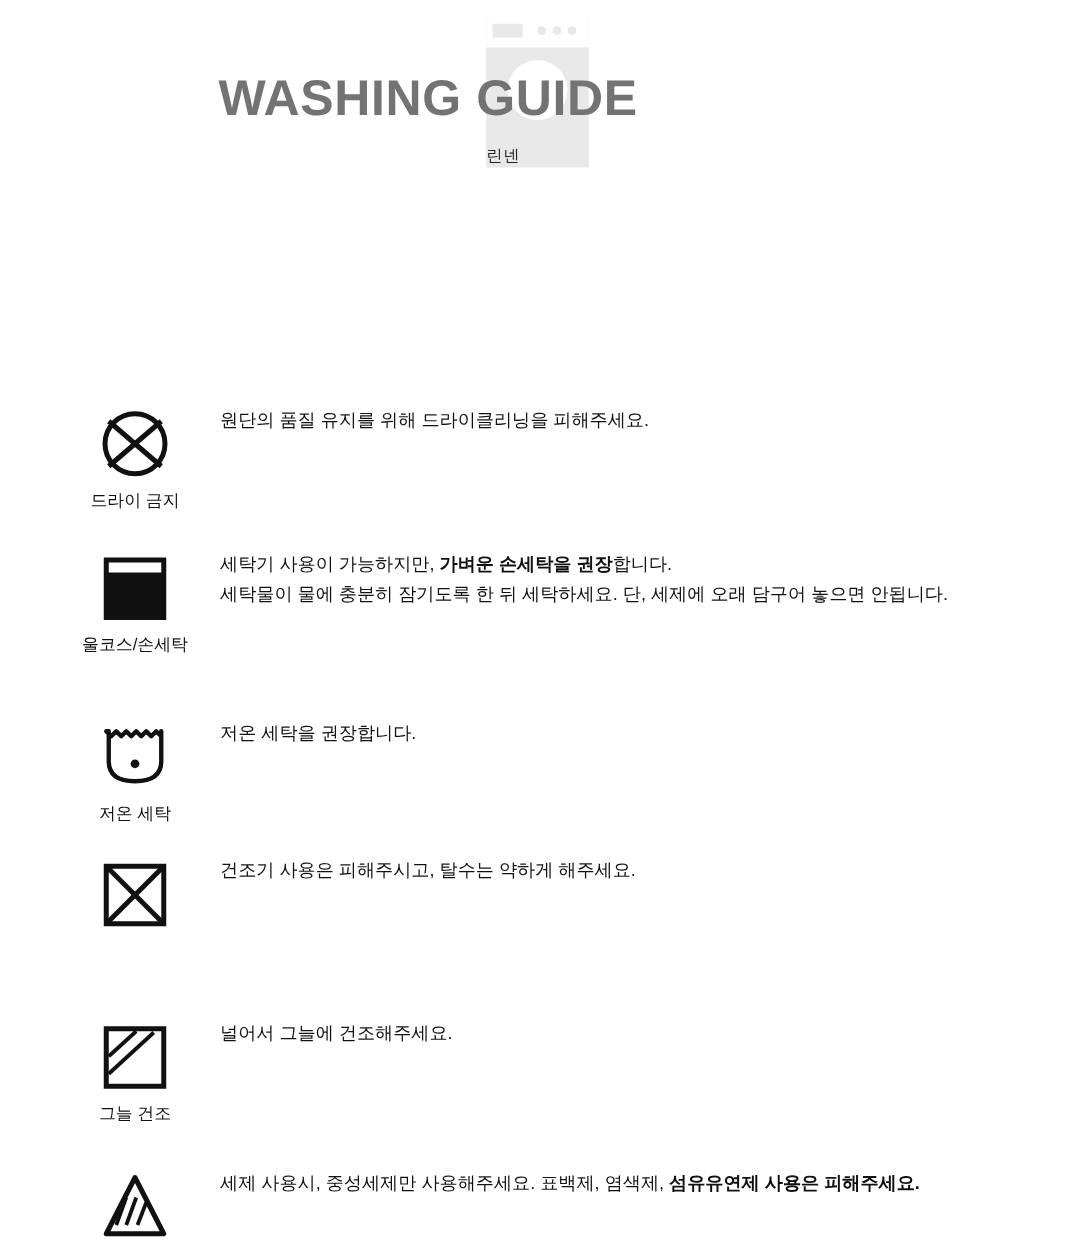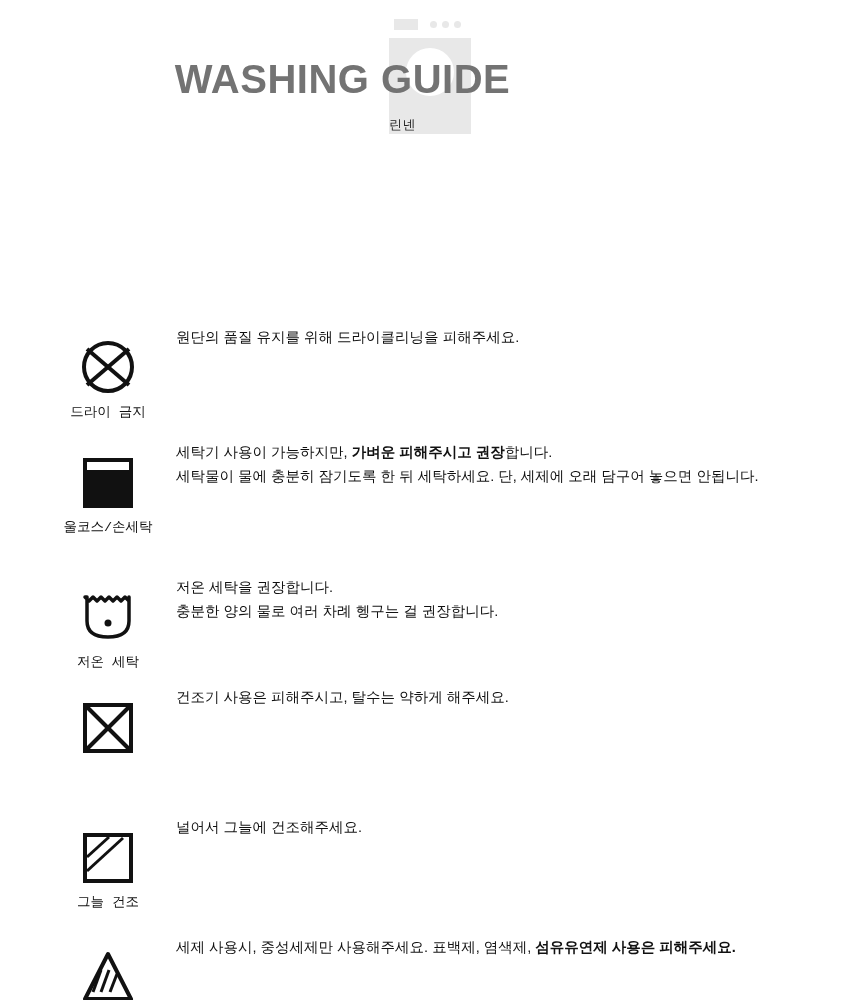--- a/index.html
+++ b/index.html
@@ -96,24 +96,23 @@
     position: relative;
   }
   .row {
     position: absolute;
     left: 0;
     width: 860px;
   }
   .icon-col {
     position: absolute;
     left: 45px;
-    top: 12px;
+    top: 0;
     width: 126px;
     text-align: center;
-    font-family: Liberation Mono, monospace;
   }
   .icon-box {
     position: relative;
     width: 70px;
     height: 60px;
     margin: 0 auto;
   }
   .icon-box svg { display: block; }
   .icon-caption {
     margin-top: 6px;
@@ -174,38 +173,37 @@
     <div class="icon-col">
       <div class="icon-box">
         <svg width="70" height="60" viewBox="0 0 70 60">
           <rect x="12" y="8" width="46" height="46" fill="none" stroke="#111" stroke-width="4"></rect>
           <rect x="12" y="18" width="46" height="36" fill="#111"></rect>
         </svg>
       </div>
       <div class="icon-caption">울코스/손세탁</div>
     </div>
     <div class="text-col">
-      <div class="line"><span>세탁기 사용이 가능하지만, </span><b>가벼운 피해주시고 권장</b><span>합니다.</span></div>
+      <div class="line"><span>세탁기 사용이 가능하지만, </span><b>가벼운 손세탁을 권장</b><span>합니다.</span></div>
       <div class="line">세탁물이 물에 충분히 잠기도록 한 뒤 세탁하세요. 단, 세제에 오래 담구어 놓으면 안됩니다.</div>
     </div>
   </div>
 
   <div class="row" style="top:425px;">
     <div class="icon-col">
       <div class="icon-box">
         <svg width="70" height="60" viewBox="0 0 70 60">
           <path d="M12 10 L16 14 L20 10 L24 14 L28 10 L32 14 L36 10 L40 14 L44 10 L48 14 L52 10 L56 14 L56 10 L56 34 Q56 50 35 50 Q14 50 14 34 L14 10 Z" fill="none" stroke="#111" stroke-width="3.5" stroke-linejoin="round"></path>
           <circle cx="35" cy="36" r="3.5" fill="#111"></circle>
         </svg>
       </div>
       <div class="icon-caption">저온 세탁</div>
     </div>
     <div class="text-col">
       <div class="line">저온 세탁을 권장합니다.</div>
-      <div class="line">충분한 양의 물로 여러 차례 헹구는 걸 권장합니다.</div>
     </div>
   </div>
 
   <div class="row" style="top:535px;">
     <div class="icon-col">
       <div class="icon-box">
         <svg width="70" height="60" viewBox="0 0 70 60">
           <rect x="12" y="8" width="46" height="46" fill="none" stroke="#111" stroke-width="4"></rect>
           <line x1="12" y1="8" x2="58" y2="54" stroke="#111" stroke-width="4"></line>
           <line x1="58" y1="8" x2="12" y2="54" stroke="#111" stroke-width="4"></line>

